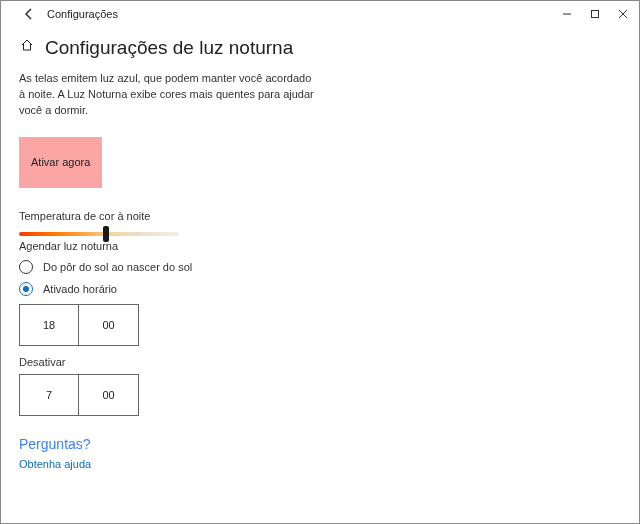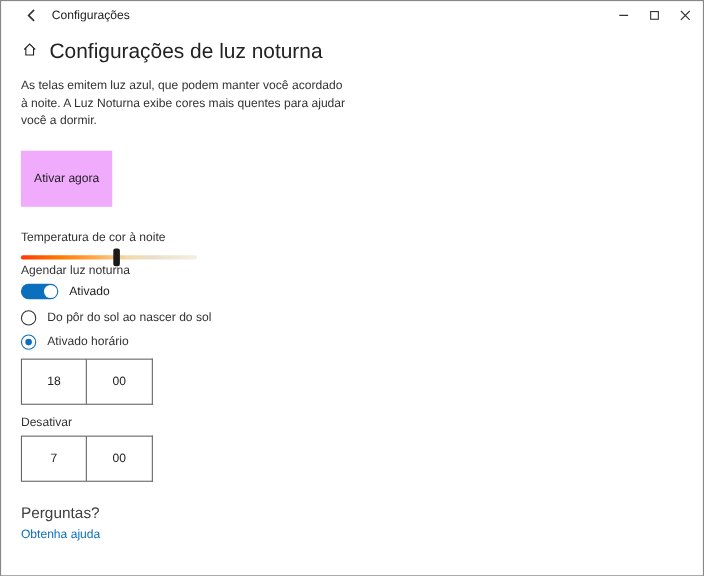--- a/index.html
+++ b/index.html
@@ -23,41 +23,41 @@
   .tb-title { font-size: 11px; color:#222; margin-left:6px;}
   .sysbtns { position:absolute; right:2px; top:2px; display:flex; gap:0;}
   .sysbtn { width:28px; height:22px; display:flex; align-items:center; justify-content:center; font-size:10px; color:#333;}
   .sysbtn svg{display:block}
   .content { padding: 4px 18px 10px 18px; }
   .page-head { display:flex; align-items:flex-start; margin-top:6px; margin-bottom:12px;}
   .home-icon { width:16px; height:16px; margin-right:10px; display:flex; align-items:center; justify-content:center; color:#222;}
   .page-title { font-size:19px; font-weight:400; color:#222;}
   .desc { font-size:11px; color:#333; line-height:1.45; max-width:300px; margin-bottom:18px;}
   .status { font-size:11px; color:#222; margin-bottom:8px;}
-  .btn { display:inline-block; background:#f0abfc; padding:20px 12px; font-size:11px; color:#222; line-height:1; cursor:pointer; border:none;}
+  .btn { display:inline-block; background:#fca5a5; padding:20px 12px; font-size:11px; color:#222; line-height:1; cursor:pointer; border:none;}
   .section-gap { height:22px;}
   .label { font-size:11px; color:#333; margin-bottom:6px;}
   .slider-wrap { width:160px; position:relative; height:12px;}
   .slider-track { position:absolute; top:4px; left:0; right:0; height:4px; background:linear-gradient(to right,#ff3800 0%,#ff7a00 22%,#ffa340 40%,#f5d9a6 60%,#e9dfc8 74%,#f4efe3 100%); border-radius:2px;}
   .slider-thumb { position:absolute; top:-2px; left:84px; width:6px; height:16px; background:#1a1a1a; border-radius:2px;}
   .h2 { font-size:14px; color:#222; margin-bottom:12px; margin-top:22px; font-weight:400;}
   .toggle-row { display:flex; align-items:center; margin-bottom:10px;}
   .toggle { width:34px; height:14px; background:#0c6fbd; border-radius:10px; position:relative; margin-right:10px;}
   .toggle-knob { position:absolute; right:1px; top:1px; width:12px; height:12px; border-radius:50%; background:#fff;}
   .toggle-label { font-size:11px; color:#222;}
   .radio-row { display:flex; align-items:center; margin:8px 0;}
   .radio { width:14px; height:14px; border:1px solid #333; border-radius:50%; margin-right:10px; position:relative;}
   .radio.sel::after { content:""; position:absolute; left:3px; top:3px; width:6px; height:6px; border-radius:50%; background:#0c6fbd;}
   .radio.sel { border-color:#0c6fbd;}
   .radio-label { font-size:11px; color:#333;}
   .sublabel { font-size:11px; color:#333; margin-top:10px; margin-bottom:6px;}
   .time-row { display:flex;}
   .time-cell { width:60px; height:42px; border:1px solid #666; display:flex; align-items:center; justify-content:center; font-size:11px; color:#222;}
   .time-cell + .time-cell { border-left:none;}
-  .questions { font-size:14px; color:#404040; margin-top:20px; font-weight:400;}
+  .questions { font-size:14px; color:#3b82f6; margin-top:20px; font-weight:400;}
   .link { color:#0c6fbd; font-size:11px; margin-top:6px; display:inline-block; cursor:pointer;}
 </style>
 </head>
 <body>
 
 <div class="titlebar">
   <div class="tb-back">
     <svg width="12" height="12" viewBox="0 0 12 12">
         <path d="M7 1 L2 6 L7 11" stroke="#333" stroke-width="1.5" fill="none"></path>
       </svg>
@@ -100,26 +100,20 @@
   <div class="section-gap"></div>
 
   <div class="label">Temperatura de cor à noite</div>
   <div class="slider-wrap">
     <div class="slider-track"></div>
     <div class="slider-thumb"></div>
   </div>
 
 
   <div class="label">Agendar luz noturna</div>
-  <div class="toggle-row">
-    <div class="toggle">
-      <div class="toggle-knob"></div>
-    </div>
-    <div class="toggle-label">Ativado</div>
-  </div>
 
   <div class="radio-row">
     <div class="radio"></div>
     <div class="radio-label">Do pôr do sol ao nascer do sol</div>
   </div>
 
   <div class="radio-row">
     <div class="radio sel"></div>
     <div class="radio-label">Ativado horário</div>
   </div>

